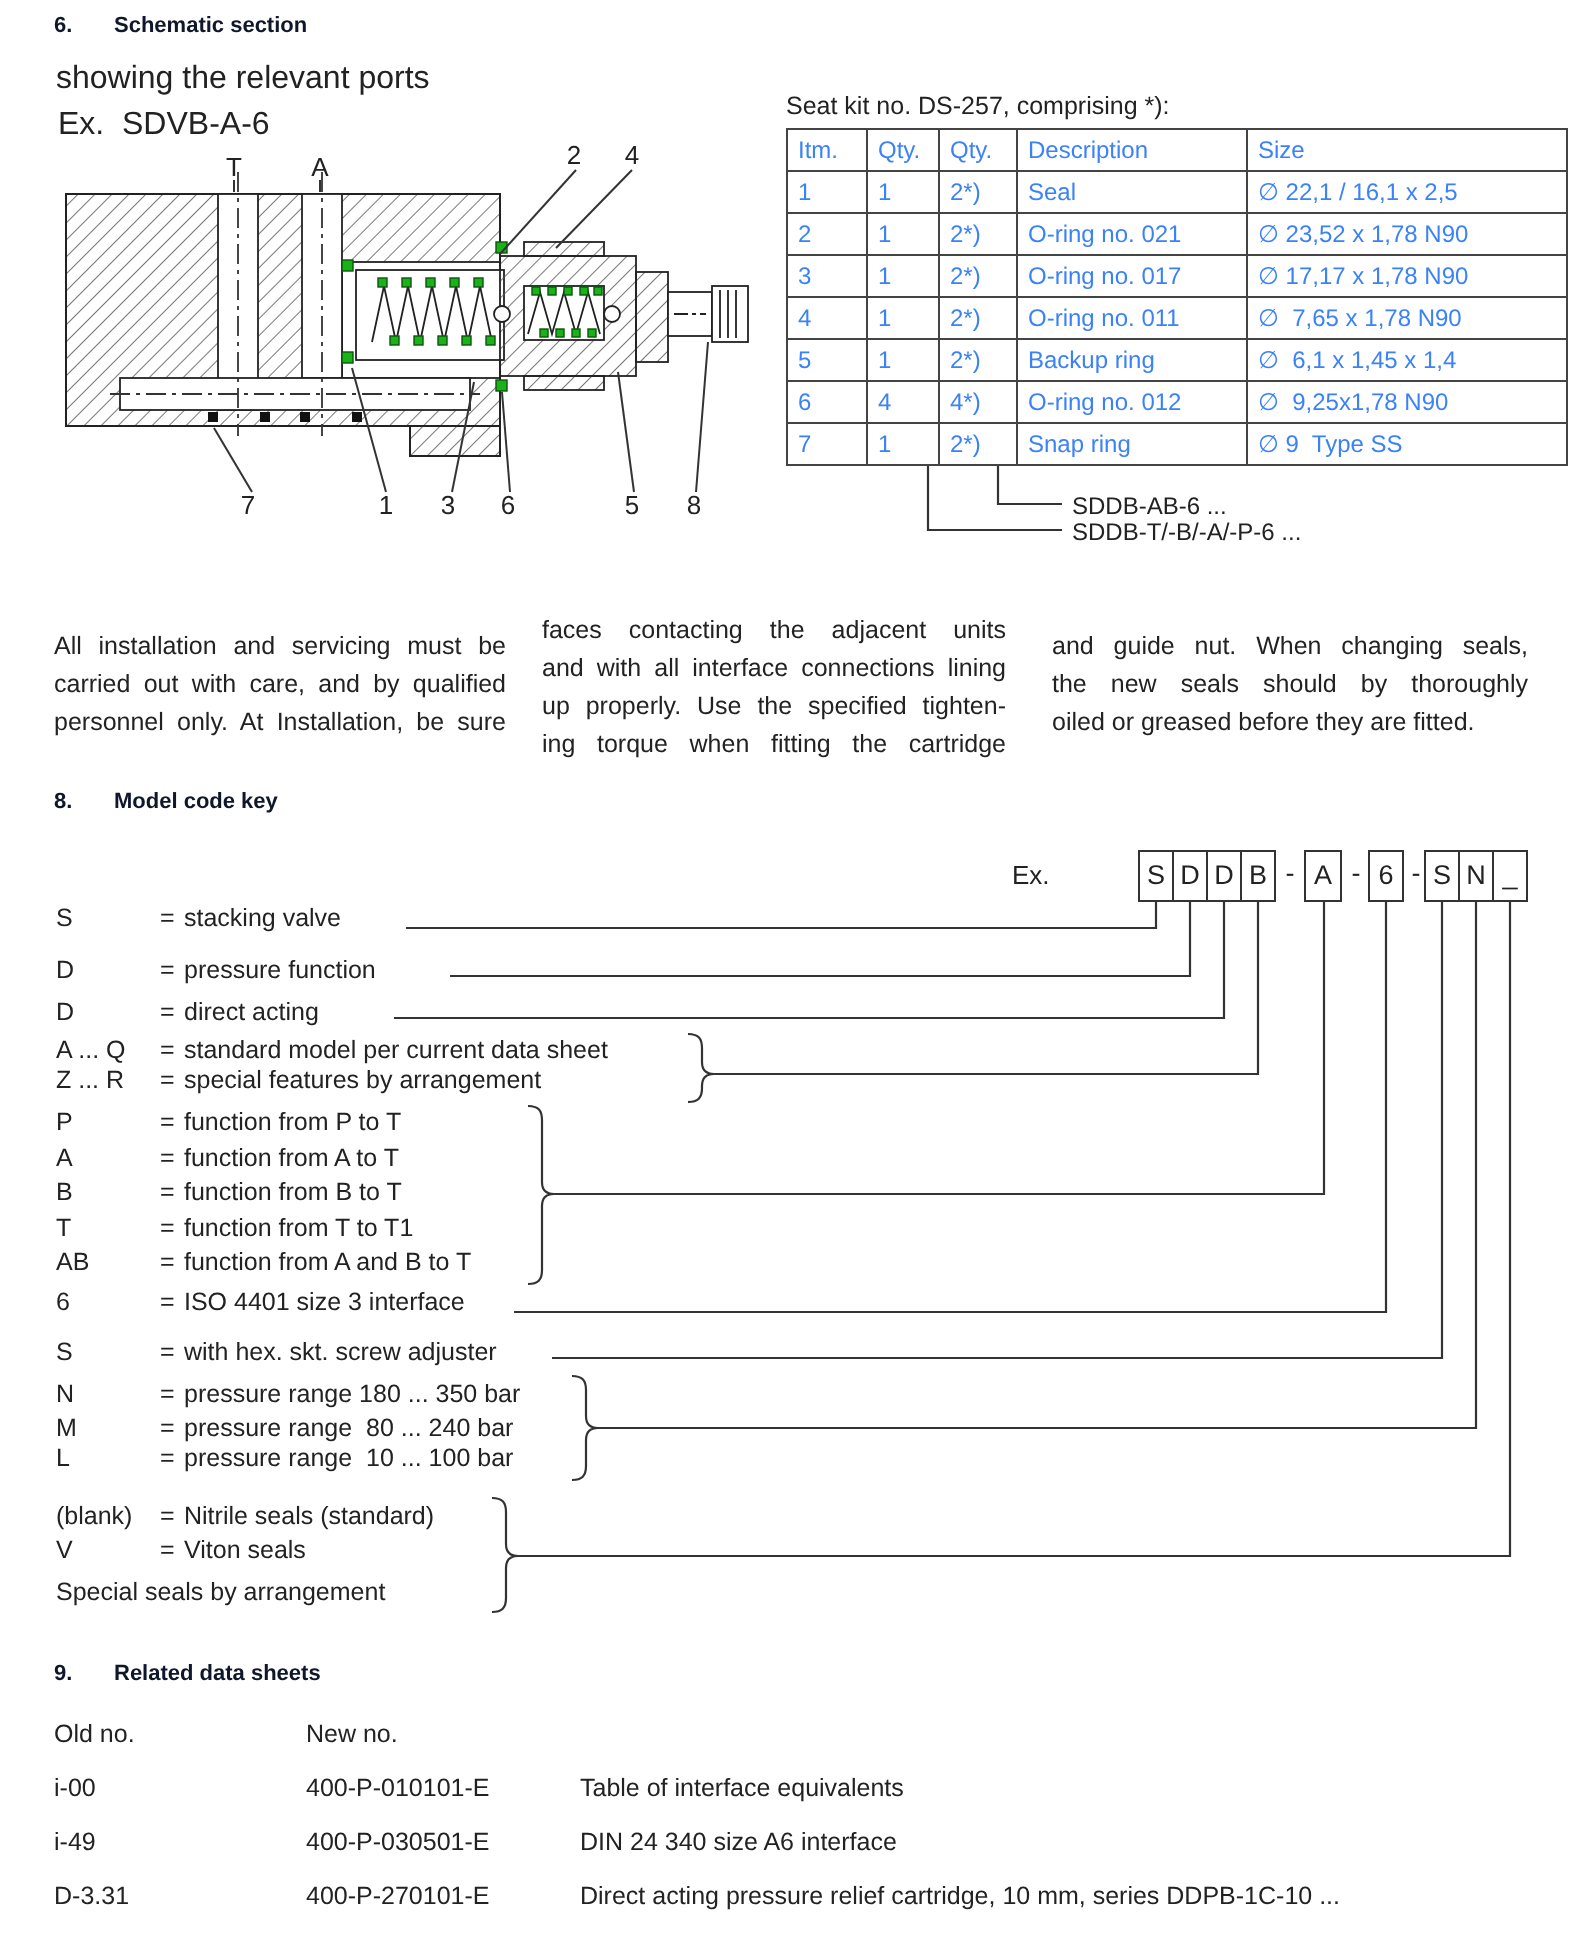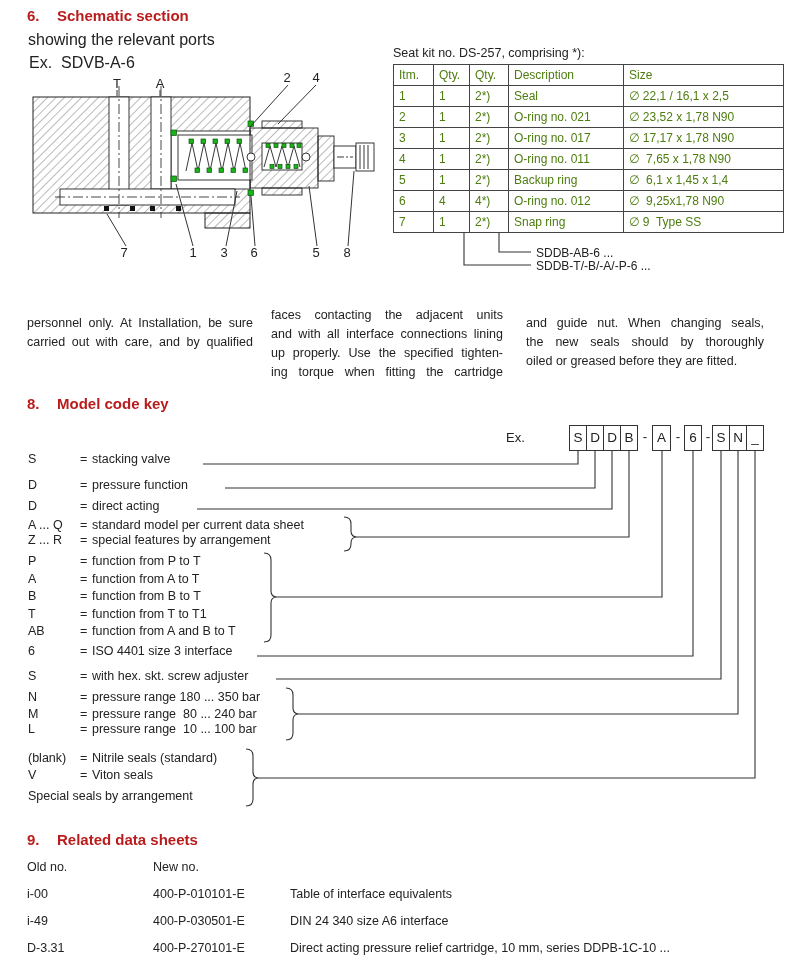--- a/index.html
+++ b/index.html
@@ -1,23 +1,23 @@
 <!DOCTYPE html>
 <html><head>
 <meta charset="utf-8">
 <style>
   html,body{margin:0;padding:0;background:#fff}
   .page{position:relative;width:787px;height:976px;background:#fff;overflow:hidden;
         font-family:"Liberation Sans","DejaVu Sans",sans-serif;color:#222}
   .abs{position:absolute}
-  .h{font-size:15px;font-weight:bold;color:#b91c1c;white-space:pre}
+  .h{font-size:11px;font-weight:bold;color:#0f172a;white-space:pre}
   .h .num{display:inline-block;width:30px;font-weight:bold}
   .sub{font-size:16px;white-space:pre}
   .kit-title{font-size:12.5px;white-space:pre}
-  table.kit{border-collapse:collapse;table-layout:fixed;width:390px;font-size:12px;color:#4d7c0f}
+  table.kit{border-collapse:collapse;table-layout:fixed;width:390px;font-size:12px;color:#3b82f6}
   table.kit td{border:1px solid #444;padding:1.5px 0 1.5px 5px;white-space:pre;height:17px;overflow:hidden}
   .variant{font-size:12px;white-space:pre}
   .jcol{position:absolute;font-size:12.5px;line-height:19px;color:#222}
   .jcol .jl{text-align:justify;text-align-last:justify}
   .jcol .nl{text-align:left}
   .exlbl{font-size:13px;line-height:26px;white-space:pre}
   .codebox{position:absolute;top:425px;height:26px;width:18px;box-sizing:border-box;border:1px solid #333;
            text-align:center;line-height:24px;font-size:13.5px;background:#fff}
   .dashcell{position:absolute;top:425px;height:26px;text-align:center;line-height:24px;font-size:13.5px}
   .krow{position:absolute;left:0;height:16px;font-size:12.5px}
@@ -195,22 +195,23 @@
           <td>2*)</td>
           <td>Snap ring</td>
           <td>∅ 9  Type SS</td>
     </tr>
   </tbody>
     </table>
   <div class="abs variant" style="left:536px;top:246px">SDDB-AB-6 ...</div>
   <div class="abs variant" style="left:536px;top:259px">SDDB-T/-B/-A/-P-6 ...</div>
 
   <div class="jcol" style="left:27px;top:314px;width:226px">
+    <div class="jl">All installation and servicing must be</div>
+    <div class="jl">carried out with care, and by qualified</div>
     <div class="jl">personnel only. At Installation, be sure</div>
-    <div class="jl">carried out with care, and by qualified</div>
   </div>
   <div class="jcol" style="left:271px;top:306px;width:232px">
     <div class="jl">faces contacting the adjacent units</div>
     <div class="jl">and with all interface connections lining</div>
     <div class="jl">up properly. Use the specified tighten-</div>
     <div class="jl">ing torque when fitting the cartridge</div>
   </div>
   <div class="jcol" style="left:526px;top:314px;width:238px">
     <div class="jl">and guide nut. When changing seals,</div>
     <div class="jl">the new seals should by thoroughly</div>

